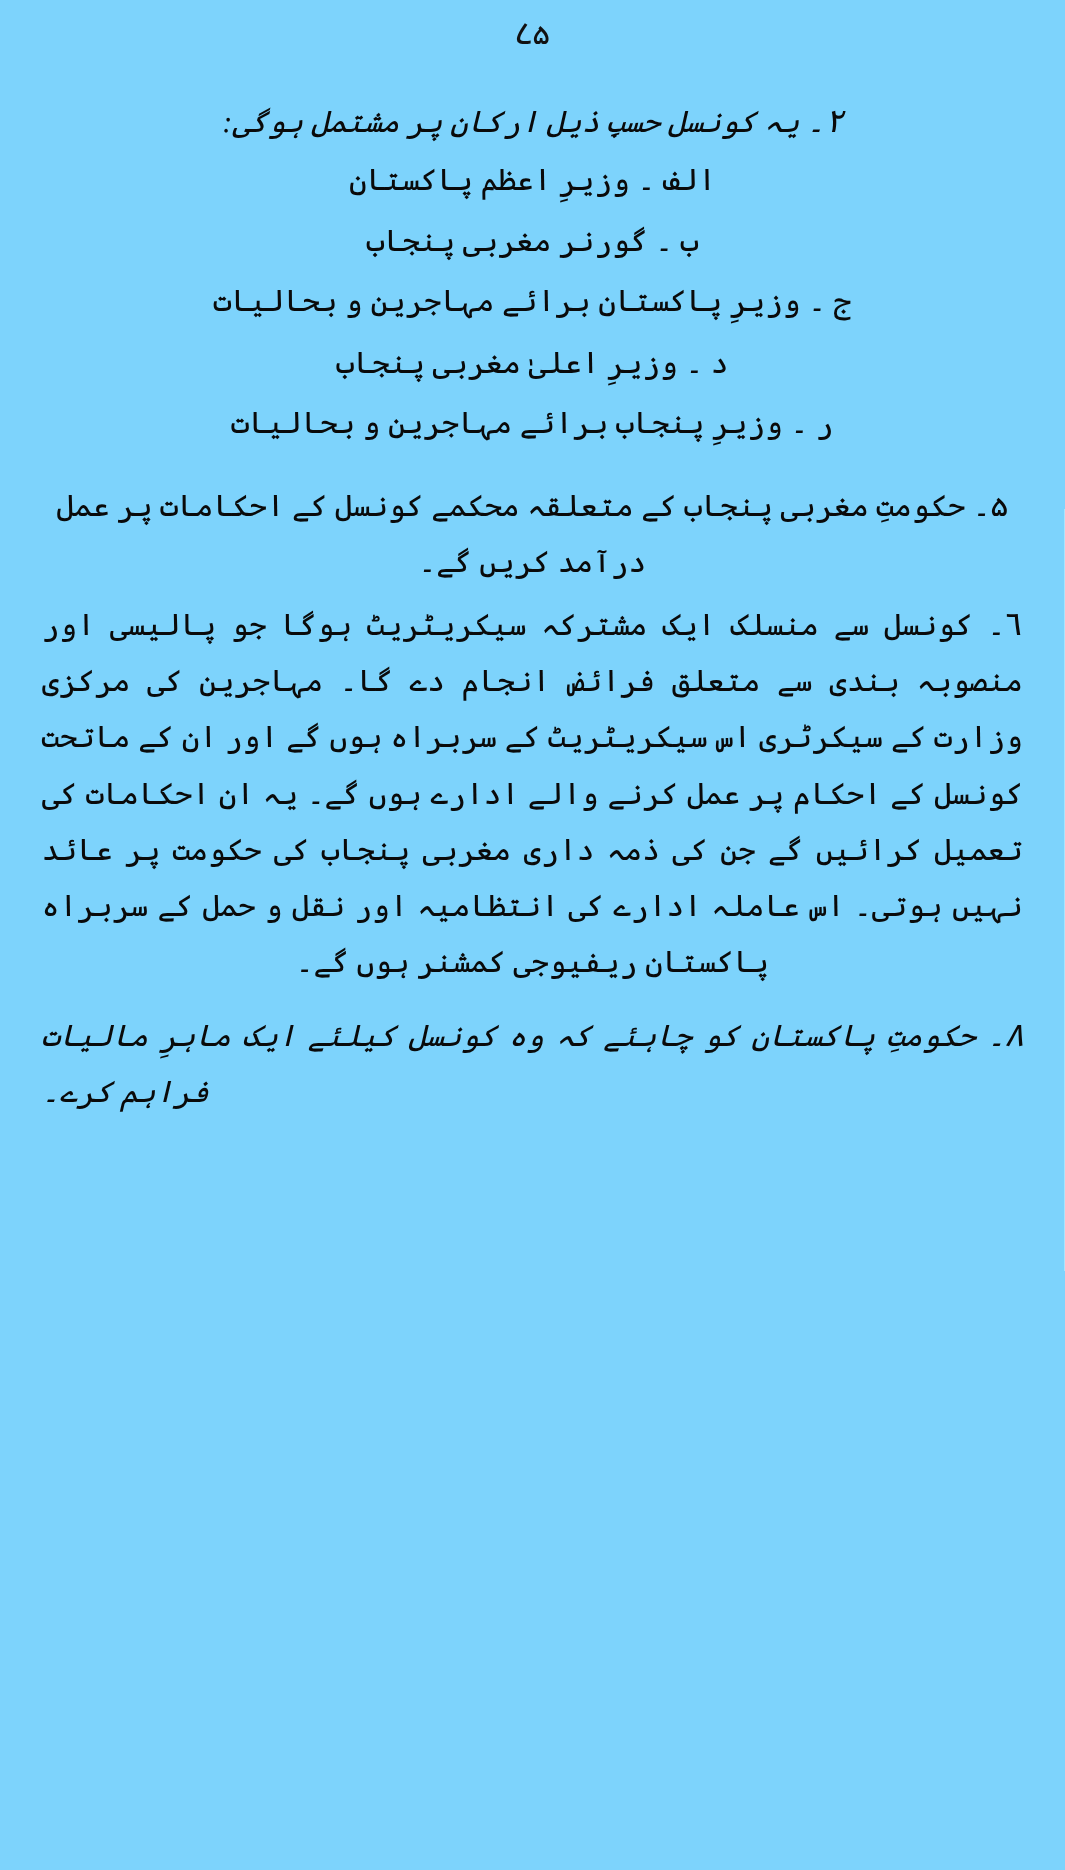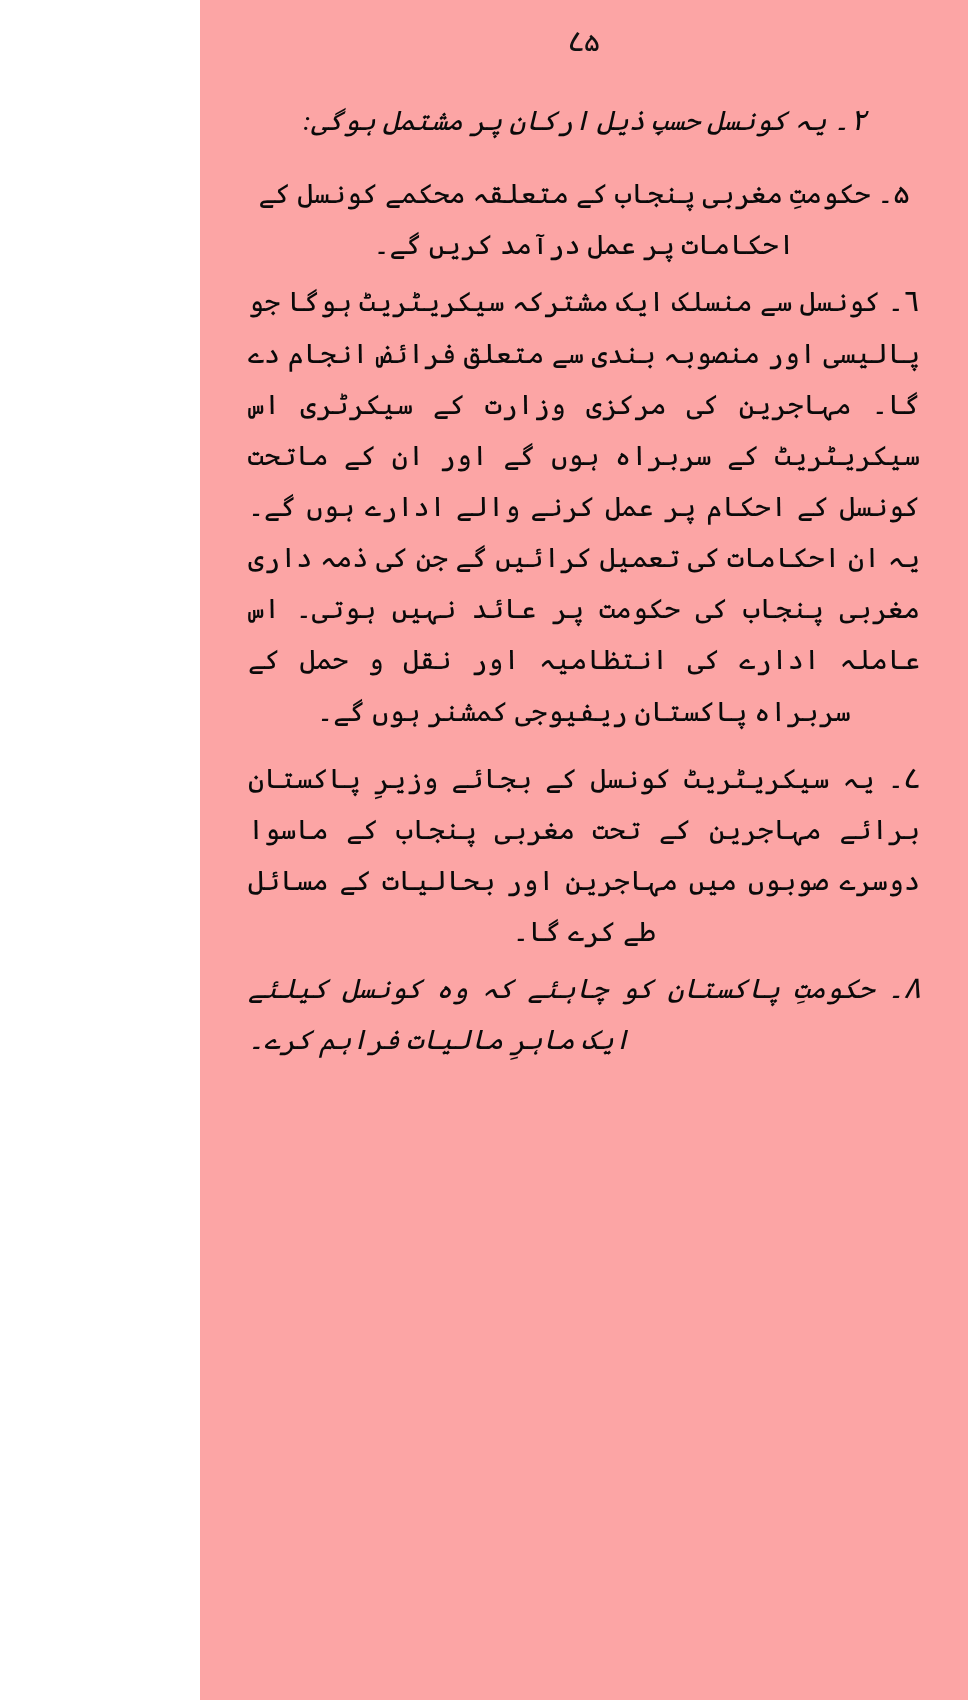--- a/index.html
+++ b/index.html
@@ -8,25 +8,25 @@
     background: #ffffff;
   }
   body {
     width: 968px;
     min-height: 1700px;
     font-family: "Liberation Serif", "DejaVu Serif", serif;
     color: #0b0b0b;
   }
   .page {
     position: relative;
-    width: 768px;
+    width: 968px;
     min-height: 1700px;
     box-sizing: border-box;
-    padding: 14px;
-    background: #fca5a5;
+    padding: 4px;
+    background: #7dd3fc;
   }
   .page-number {
     width: 100%;
     text-align: center;
     font-size: 27px;
     line-height: 1;
     padding-top: 14px;
     color: #111;
     font-family: "DejaVu Serif", serif;
     letter-spacing: 1px;
@@ -75,31 +75,37 @@
 
 <div class="page">
 
   <div class="page-number">۷۵</div>
 
   <div class="body-block">
 
 
     <p class="para center tight">۲۔ یہ کونسل حسبِ ذیل ارکان پر مشتمل ہوگی:</p>
 
+    <div>
+      <div class="list-line">الف ۔ وزیرِ اعظم پاکستان</div>
+      <div class="list-line">ب ۔ گورنر مغربی پنجاب</div>
+      <div class="list-line">ج ۔ وزیرِ پاکستان برائے مہاجرین و بحالیات</div>
+      <div class="list-line">د ۔ وزیرِ اعلیٰ مغربی پنجاب</div>
+      <div class="list-line">ر ۔ وزیرِ پنجاب برائے مہاجرین و بحالیات</div>
+    </div>
 
     <div class="spacer-sm"></div>
 
 
 
     <div class="spacer-sm"></div>
 
     <p class="para center">۵۔ حکومتِ مغربی پنجاب کے متعلقہ محکمے کونسل کے احکامات پر عمل درآمد کریں گے۔</p>
 
     <p class="para">۶۔ کونسل سے منسلک ایک مشترکہ سیکریٹریٹ ہوگا جو پالیسی اور منصوبہ بندی سے متعلق فرائض انجام دے گا۔ مہاجرین کی مرکزی وزارت کے سیکرٹری اس سیکریٹریٹ کے سربراہ ہوں گے اور ان کے ماتحت کونسل کے احکام پر عمل کرنے والے ادارے ہوں گے۔ یہ ان احکامات کی تعمیل کرائیں گے جن کی ذمہ داری مغربی پنجاب کی حکومت پر عائد نہیں ہوتی۔ اس عاملہ ادارے کی انتظامیہ اور نقل و حمل کے سربراہ پاکستان ریفیوجی کمشنر ہوں گے۔</p>
 
     <div class="spacer-sm"></div>
 
-    <p class="para">۷۔ یہ سیکریٹریٹ کونسل کے بجائے وزیرِ پاکستان برائے مہاجرین کے تحت مغربی پنجاب کے ماسوا دوسرے صوبوں میں مہاجرین اور بحالیات کے مسائل طے کرے گا۔</p>
 
     <p class="para right-start">۸۔ حکومتِ پاکستان کو چاہئے کہ وہ کونسل کیلئے ایک ماہرِ مالیات فراہم کرے۔</p>
 
   </div>
 </div>
 
 </body></html>

